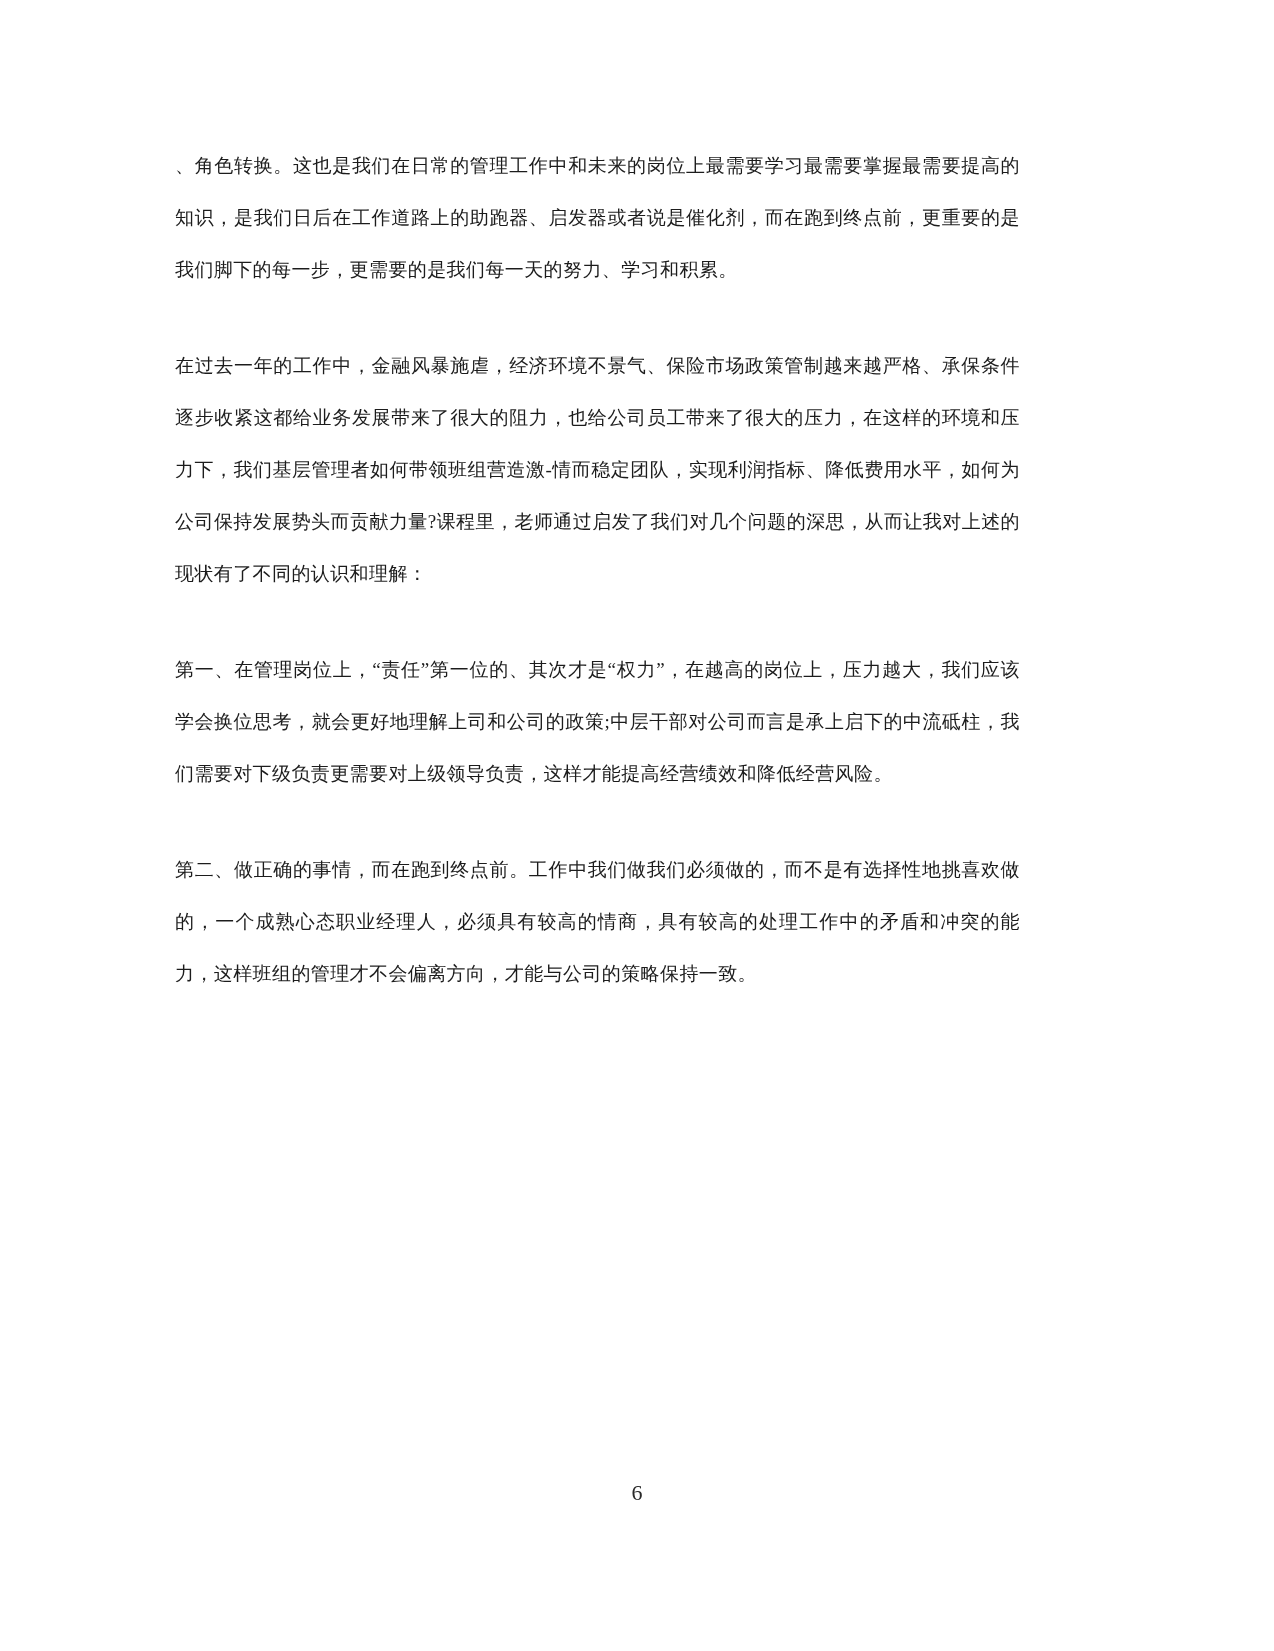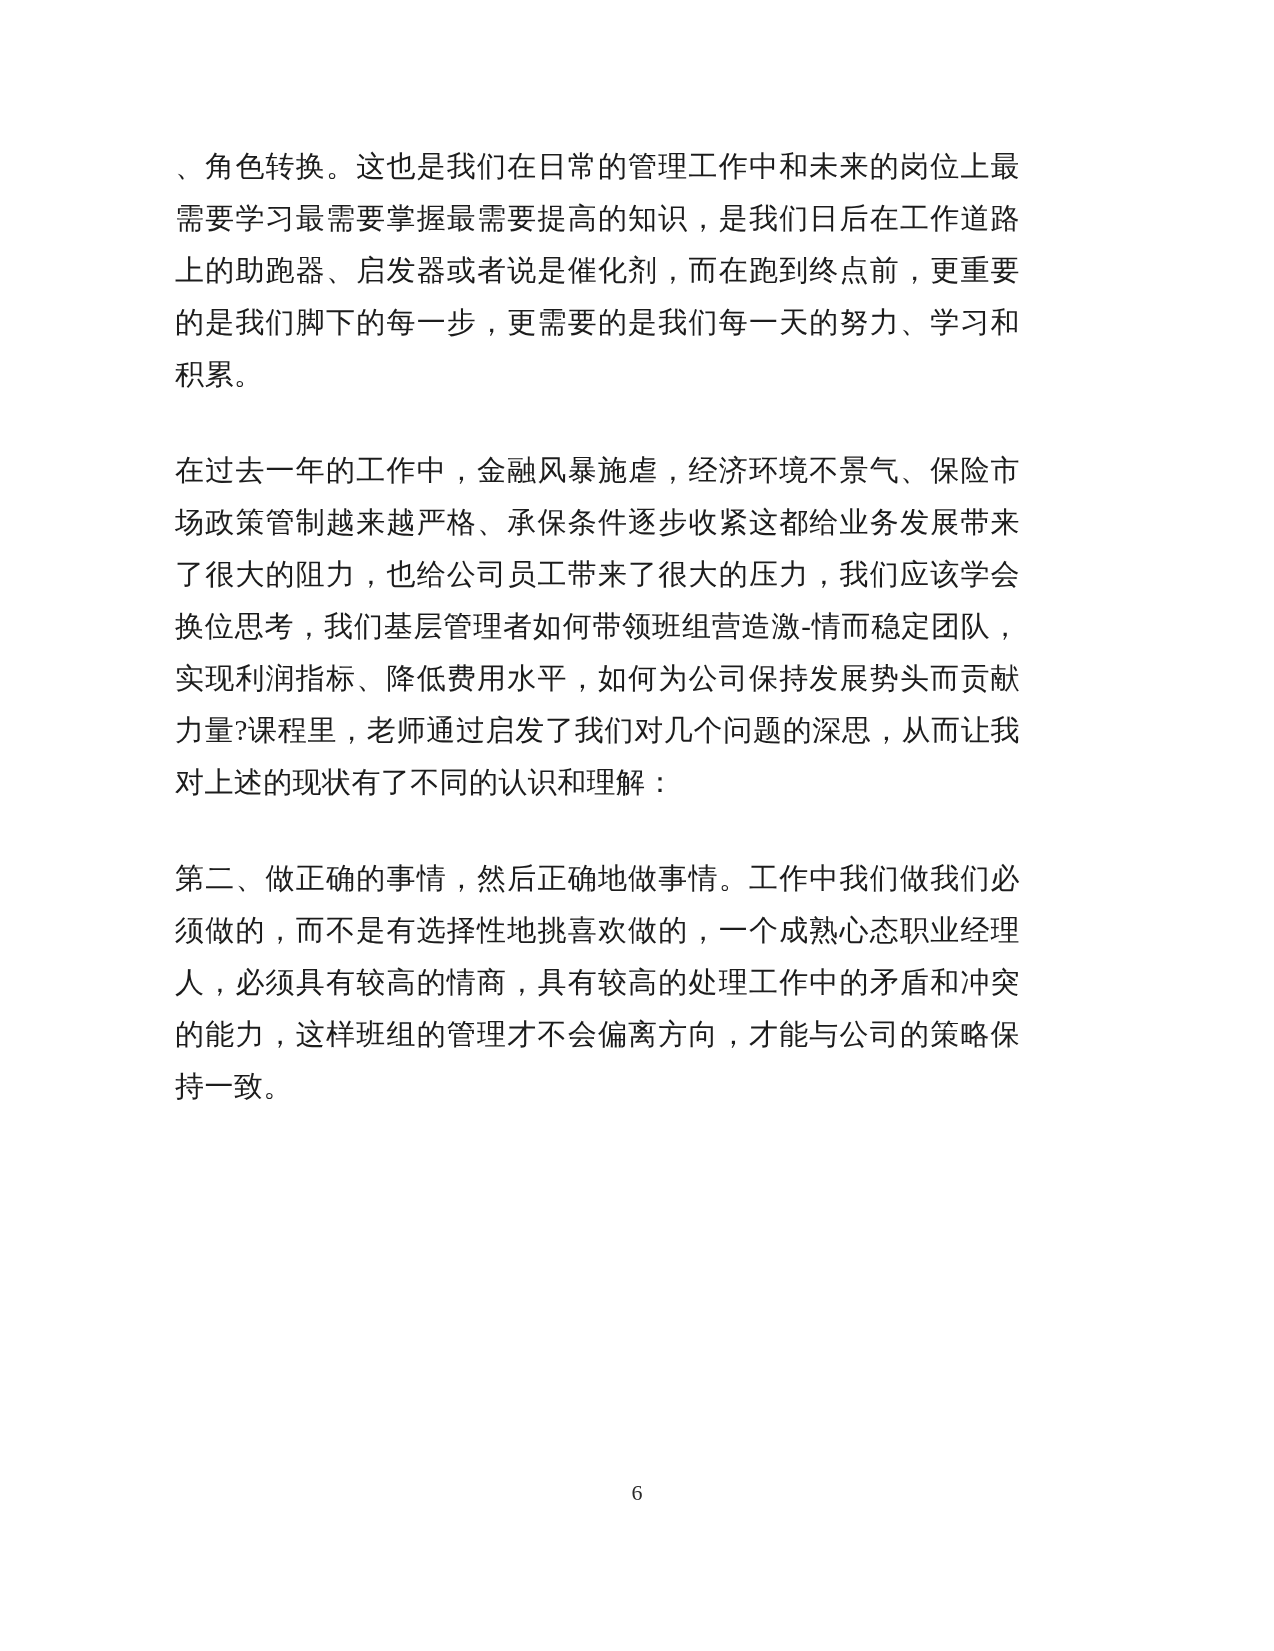--- a/index.html
+++ b/index.html
@@ -22,21 +22,21 @@
     background: #fff;
     overflow: hidden;
   }
   .content {
     position: absolute;
     left: 175px;
     top: 140px;
     width: 845px;
   }
   .para {
-    font-size: 29px;
+    font-size: 19px;
     line-height: 52px;
     text-align: justify;
     text-justify: inter-ideograph;
     margin: 0 0 30px 0;
     letter-spacing: 0.4px;
     color: #1c1c1c;
   }
   .para:last-child {
     margin-bottom: 0;
   }
@@ -52,19 +52,20 @@
     font-family: "Liberation Serif", "DejaVu Serif", serif;
   }
 </style>
 </head>
 <body>
 
 <div class="page">
 
   <div class="content">
     <p class="para gap-lg">、角色转换。这也是我们在日常的管理工作中和未来的岗位上最需要学习最需要掌握最需要提高的知识，是我们日后在工作道路上的助跑器、启发器或者说是催化剂，而在跑到终点前，更重要的是我们脚下的每一步，更需要的是我们每一天的努力、学习和积累。</p>
-    <p class="para gap-lg">在过去一年的工作中，金融风暴施虐，经济环境不景气、保险市场政策管制越来越严格、承保条件逐步收紧这都给业务发展带来了很大的阻力，也给公司员工带来了很大的压力，我们应该学会换位思考，我们基层管理者如何带领班组营造激-情而稳定团队，实现利润指标、降低费用水平，如何为公司保持发展势头而贡献力量?课程里，老师通过启发了我们对几个问题的深思，从而让我对上述的现状有了不同的认识和理解：</p>
-    <p class="para gap-lg">第二、做正确的事情，然后正确地做事情。工作中我们做我们必须做的，而不是有选择性地挑喜欢做的，一个成熟心态职业经理人，必须具有较高的情商，具有较高的处理工作中的矛盾和冲突的能力，这样班组的管理才不会偏离方向，才能与公司的策略保持一致。</p>
+    <p class="para gap-lg">在过去一年的工作中，金融风暴施虐，经济环境不景气、保险市场政策管制越来越严格、承保条件逐步收紧这都给业务发展带来了很大的阻力，也给公司员工带来了很大的压力，在这样的环境和压力下，我们基层管理者如何带领班组营造激-情而稳定团队，实现利润指标、降低费用水平，如何为公司保持发展势头而贡献力量?课程里，老师通过启发了我们对几个问题的深思，从而让我对上述的现状有了不同的认识和理解：</p>
+    <p class="para gap-lg">第一、在管理岗位上，“责任”第一位的、其次才是“权力”，在越高的岗位上，压力越大，我们应该学会换位思考，就会更好地理解上司和公司的政策;中层干部对公司而言是承上启下的中流砥柱，我们需要对下级负责更需要对上级领导负责，这样才能提高经营绩效和降低经营风险。</p>
+    <p class="para gap-lg">第二、做正确的事情，而在跑到终点前。工作中我们做我们必须做的，而不是有选择性地挑喜欢做的，一个成熟心态职业经理人，必须具有较高的情商，具有较高的处理工作中的矛盾和冲突的能力，这样班组的管理才不会偏离方向，才能与公司的策略保持一致。</p>
   </div>
 
   <div class="page-number">6</div>
 
 </div>
 
 </body></html>

